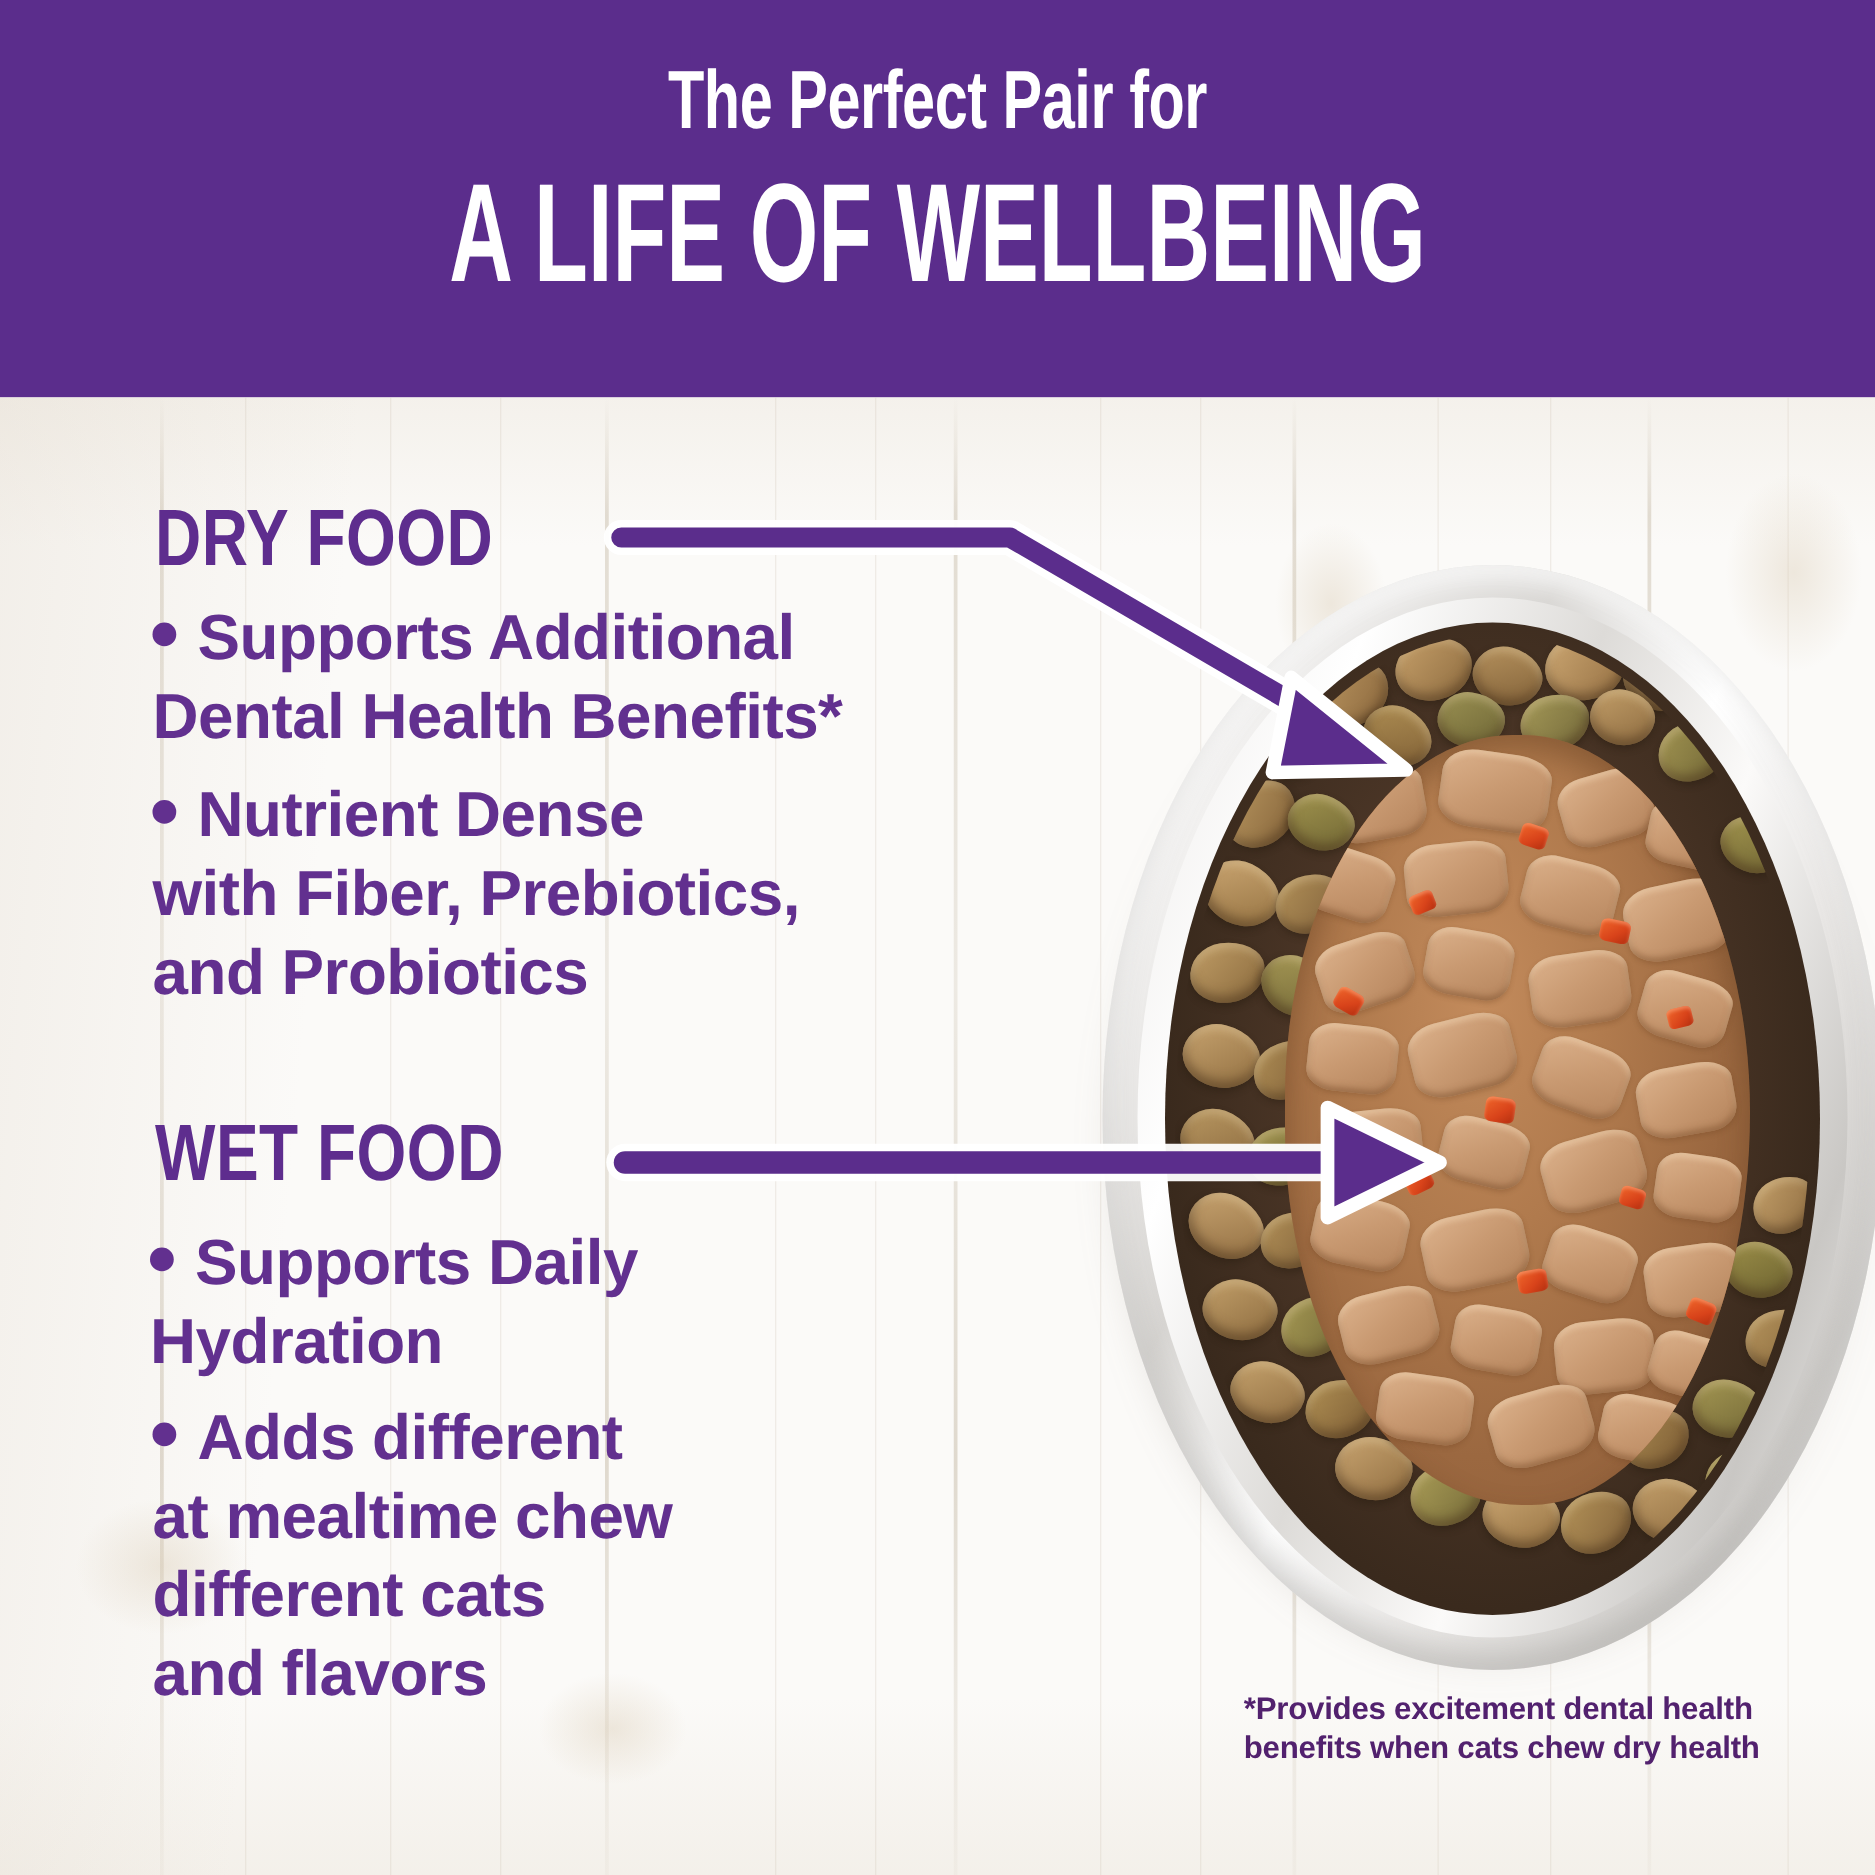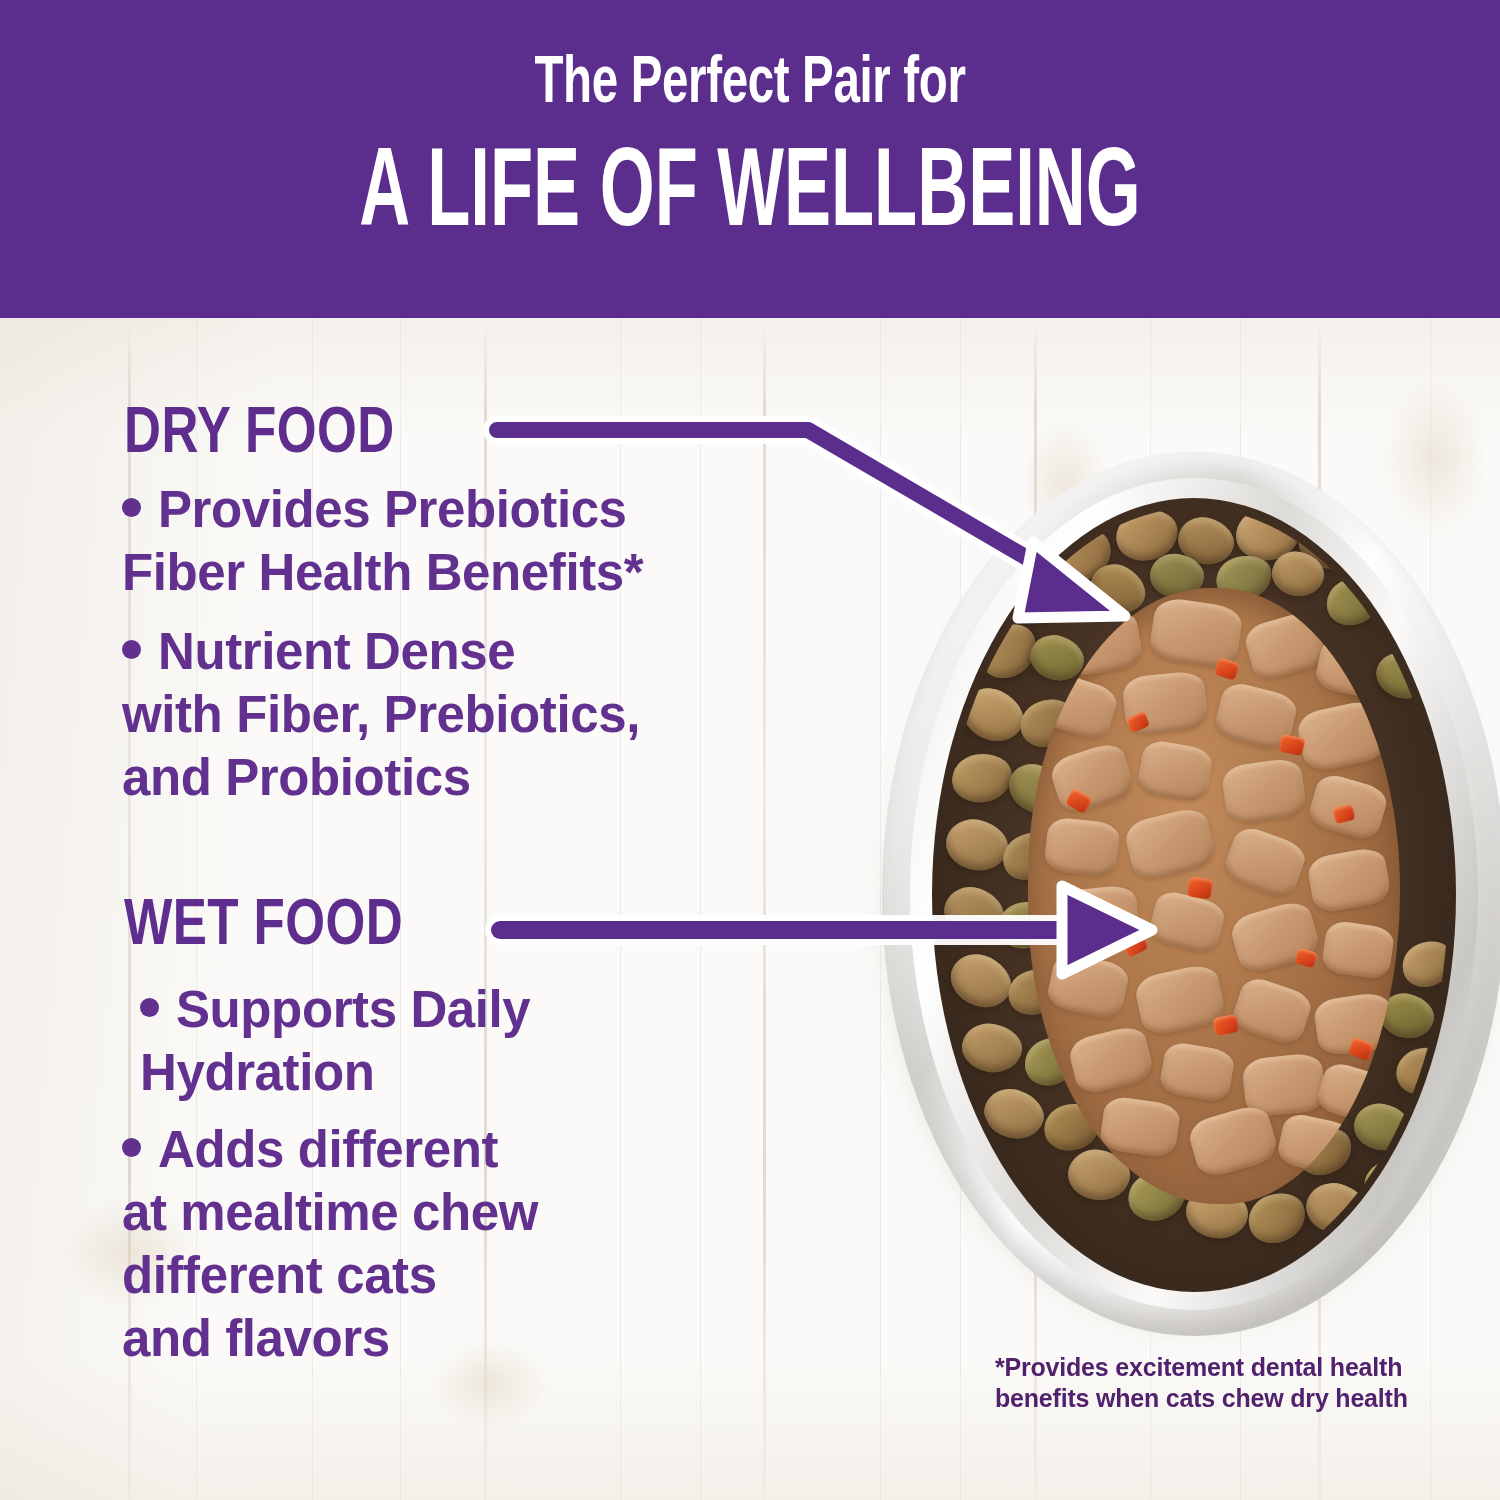--- a/index.html
+++ b/index.html
@@ -367,30 +367,30 @@
       <div class="veg" style="left:186px;top:428px;width:24px;height:18px;transform:rotate(-10deg);"></div>
       <div class="veg" style="left:322px;top:452px;width:22px;height:18px;transform:rotate(22deg);"></div>
     </div>
   </div>
 
   <div class="copy-col">
 
     <div class="section-title" style="left:124px;top:80px;">DRY FOOD</div>
 
     <div class="bullet-block" style="left:122px;top:160px;width:680px;">
-      <span class="dot"></span><span>Provides Prebiotics</span><br><span>Fiber Health Benefits*</span>
+      <span class="dot"></span><span>Supports Additional</span><br><span>Dental Health Benefits*</span>
     </div>
 
     <div class="bullet-block" style="left:122px;top:302px;width:680px;">
       <span class="dot"></span><span>Nutrient Dense</span><br><span>with Fiber, Prebiotics,</span><br><span>and Probiotics</span>
     </div>
 
     <div class="section-title" style="left:124px;top:572px;">WET FOOD</div>
 
-    <div class="bullet-block" style="left:140px;top:660px;width:680px;">
+    <div class="bullet-block" style="left:120px;top:660px;width:680px;">
       <span class="dot"></span><span>Supports Daily</span><br><span>Hydration</span>
     </div>
 
     <div class="bullet-block" style="left:122px;top:800px;width:680px;">
       <span class="dot"></span><span>Adds different</span><br><span>at mealtime chew</span><br><span>different cats</span><br><span>and flavors</span>
     </div>
   </div>
 
   <svg class="arrow-svg" viewBox="0 0 1500 1500">
 

